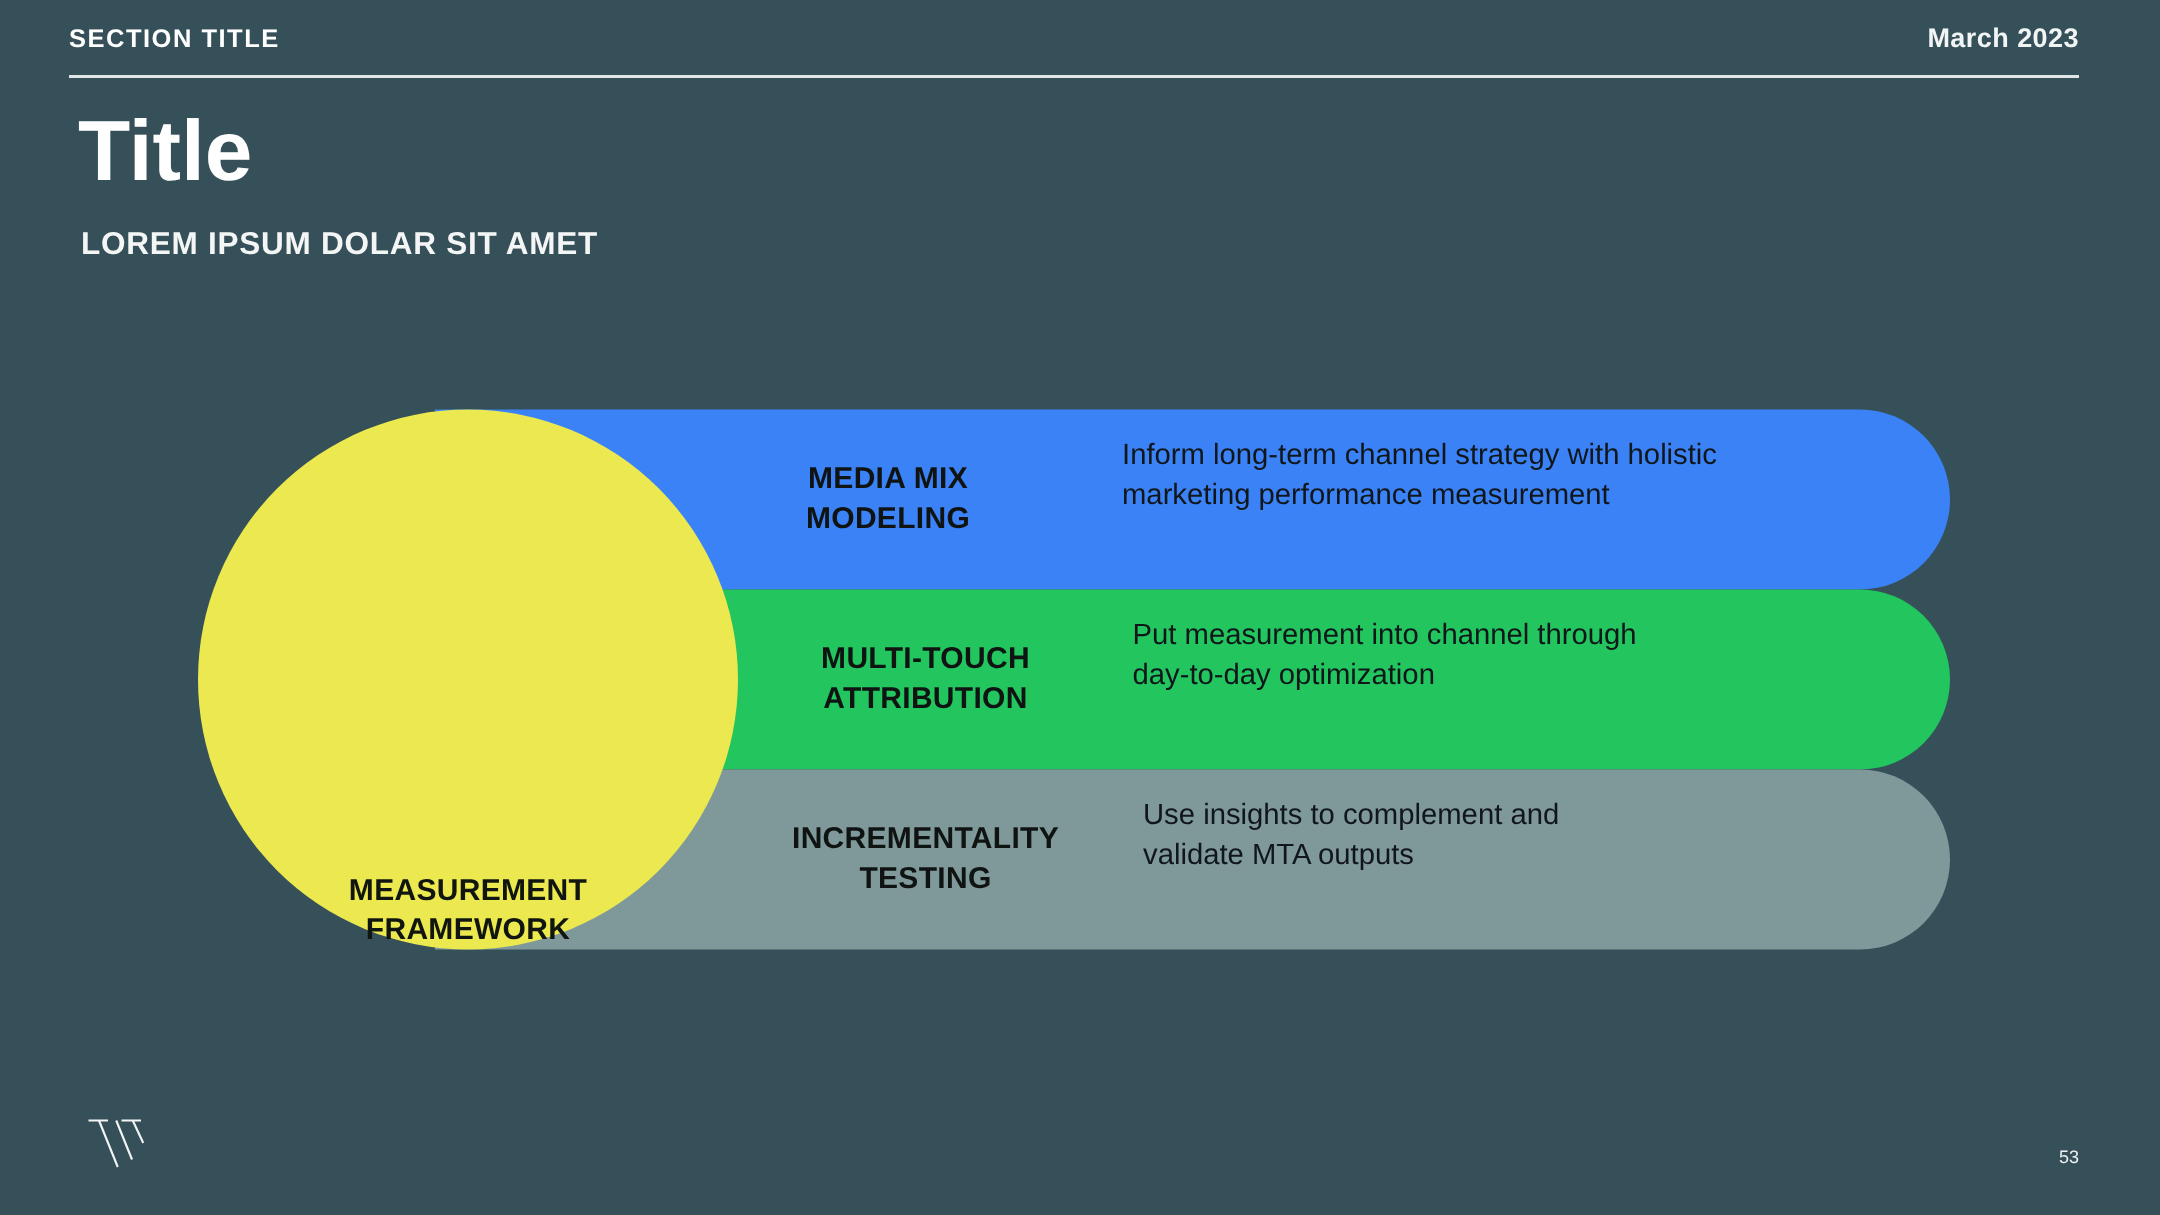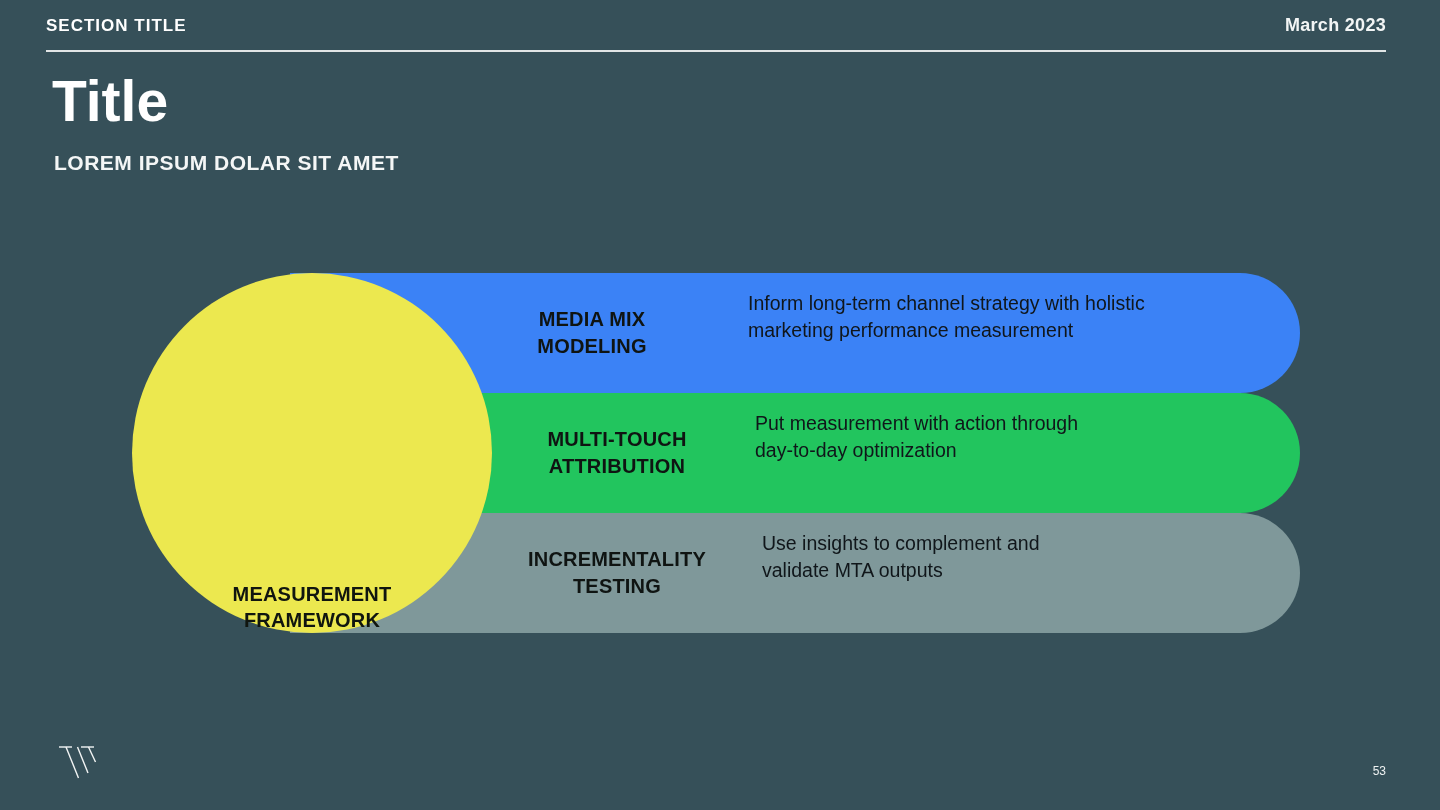--- a/index.html
+++ b/index.html
@@ -110,21 +110,21 @@
     <div class="pill pill-1">
       <div class="pill-label">MEDIA MIX
 MODELING</div>
       <div class="pill-desc">Inform long-term channel strategy with holistic
 marketing performance measurement</div>
     </div>
 
     <div class="pill pill-2">
       <div class="pill-label">MULTI-TOUCH
 ATTRIBUTION</div>
-      <div class="pill-desc">Put measurement with action through
+      <div class="pill-desc">Put measurement into channel through
 day-to-day optimization</div>
     </div>
 
     <div class="pill pill-3">
       <div class="pill-label">INCREMENTALITY
 TESTING</div>
       <div class="pill-desc">Use insights to complement and
 validate MTA outputs</div>
     </div>
 

